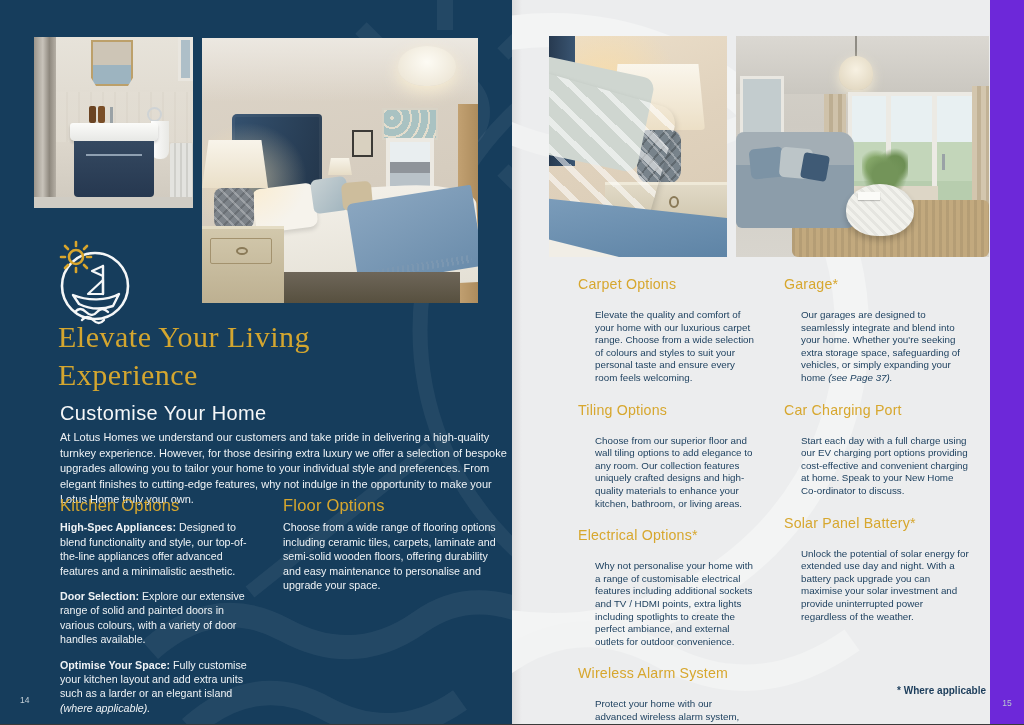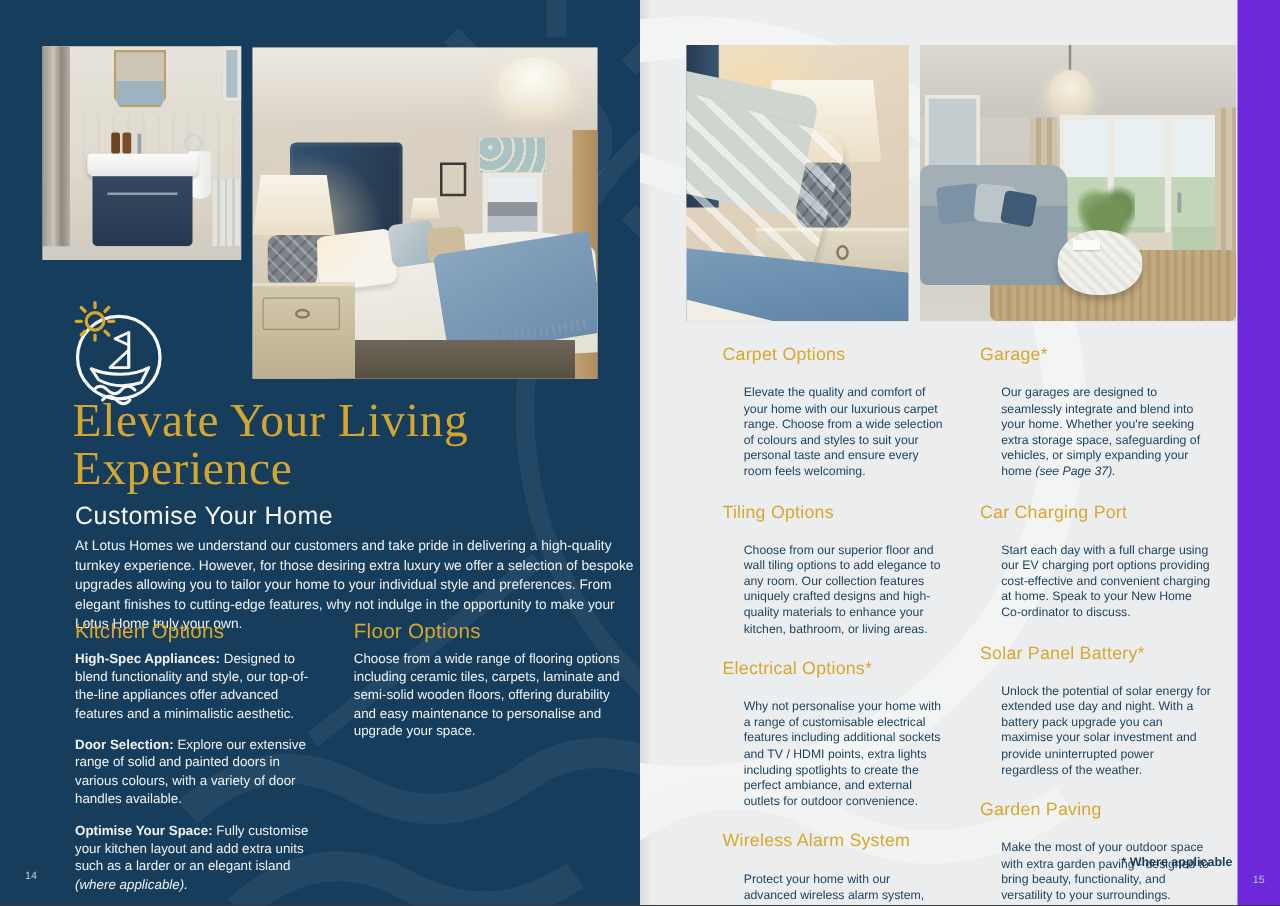--- a/index.html
+++ b/index.html
@@ -10,21 +10,21 @@
   .page-left{left:0;width:512px;background:#163d5c;color:#f1f4f6;}
   .page-right{left:512px;width:512px;background:#ecedee;color:#1f4260;}
   .wm{position:absolute;left:0;top:0;pointer-events:none;}
 
   
   .photo{position:absolute;overflow:hidden;}
   .ph{position:absolute;}
 
   
   .title{position:absolute;left:58px;top:318px;margin:0;font-family:"Liberation Serif",serif;
-    font-weight:400;color:#d4a62f;font-size:38px;line-height:38px;letter-spacing:.5px;}
+    font-weight:400;color:#d4a62f;font-size:30px;line-height:38px;letter-spacing:.5px;}
   .subtitle{position:absolute;left:60px;top:402px;margin:0;font-weight:400;color:#f5f7f8;
     font-size:20px;letter-spacing:.4px;}
   .intro{position:absolute;left:60px;top:430px;width:452px;margin:0;font-size:11px;
     line-height:15.6px;color:#eef2f5;}
   .lcols{position:absolute;left:60px;top:498px;display:flex;gap:28px;}
   .lcol h3{margin:0 0 8px 0;color:#d7a72e;font-size:16.5px;font-weight:500;letter-spacing:.2px;}
   .lcol{width:195px;font-size:10.7px;line-height:14.4px;color:#eef2f5;}
   .lcol.floor{width:215px;}
   .lcol p{margin:0 0 11px 0;}
   .lcol strong{font-weight:700;}
@@ -234,24 +234,20 @@
         <p><span>Our garages are designed to seamlessly integrate and blend into your home. Whether you're seeking extra storage space, safeguarding of vehicles, or simply expanding your home</span> <em>(see Page 37).</em></p>
       </div>
       <div class="rsec">
         <h3>Car Charging Port</h3>
         <p><span>Start each day with a full charge using our EV charging port options providing cost-effective and convenient charging at home. Speak to your New Home Co-ordinator to discuss.</span><em></em></p>
       </div>
       <div class="rsec">
         <h3>Solar Panel Battery*</h3>
         <p><span>Unlock the potential of solar energy for extended use day and night. With a battery pack upgrade you can maximise your solar investment and provide uninterrupted power regardless of the weather.</span><em></em></p>
       </div>
-      <div class="rsec">
-        <h3>Garden Paving</h3>
-        <p><span>Make the most of your outdoor space with extra garden paving - designed to bring beauty, functionality, and versatility to your surroundings.</span><em></em></p>
-      </div>
     </div>
 
     <div class="footnote">* Where applicable</div>
 
     <div class="edge-strip">
       <div class="pnum-right">15</div>
     </div>
   </section>
 </div>
 

